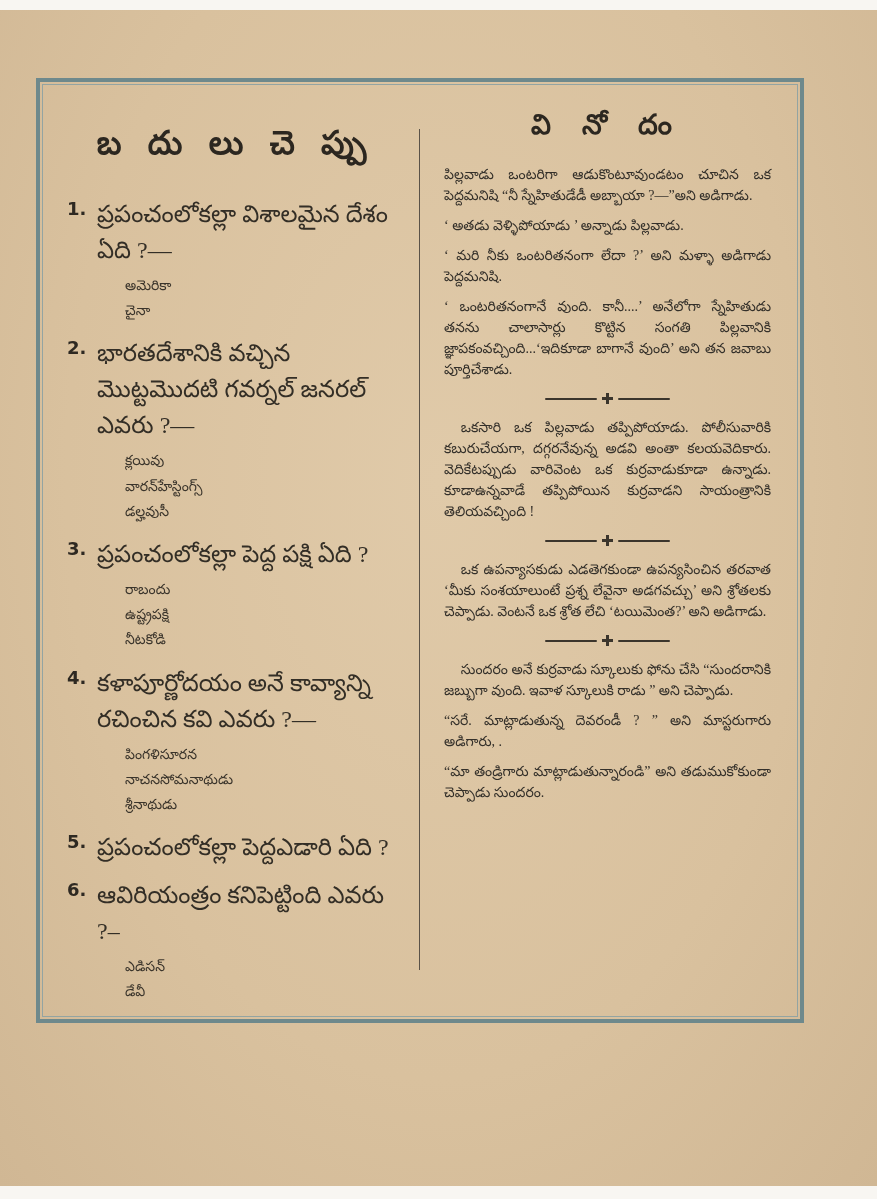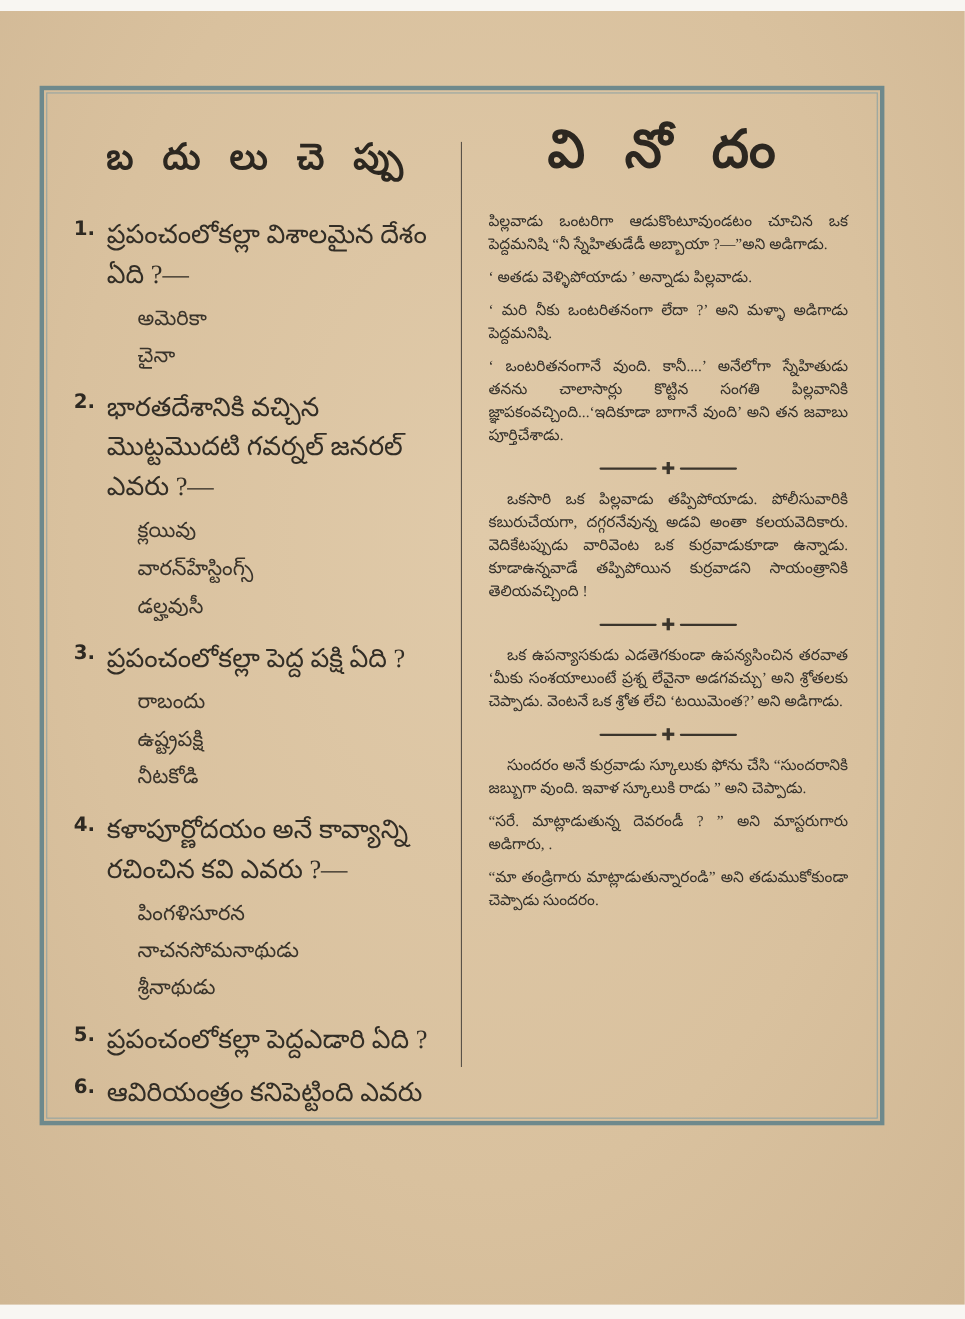--- a/index.html
+++ b/index.html
@@ -40,33 +40,33 @@
     flex:1;box-sizing:border-box;
     padding:16px 26px 12px 24px;
     overflow:hidden;
   }
   .quiz-title{
     font-size:33px;font-weight:600;letter-spacing:9px;
     text-align:center;color:#2c2720;
     margin:18px 0 26px 0;white-space:nowrap;
   }
   .fun-title{
-    font-size:48px;font-weight:600;letter-spacing:12px;
+    font-size:28px;font-weight:600;letter-spacing:12px;
     text-align:center;color:#2c2720;
     margin:8px 0 16px 0;white-space:nowrap;
   }
   .question{display:flex;margin:0 0 12px 0;}
   .qnum{
     flex:0 0 30px;font-family:"DejaVu Sans","Liberation Sans",sans-serif;
     font-weight:bold;font-size:18px;padding-top:2px;color:#2e2922;
   }
   .qbody{flex:1;}
   .qtext{margin:0;font-size:24px;line-height:1.5;color:#332e26;}
   .options{margin:5px 0 0 28px;}
-  .options p{margin:0;font-size:19px;line-height:1.8;color:#3a342b;}
+  .options p{margin:0;font-size:14px;line-height:1.8;color:#3a342b;}
   .joke{margin:0 0 9px 0;font-size:14px;line-height:1.5;text-align:justify;color:#34302a;}
   .joke.indent{text-indent:1.2em;}
   .sep{
     display:flex;align-items:center;justify-content:center;
     gap:5px;margin:13px 0 13px 0;
   }
   .sep-line{width:52px;height:2px;background:#3b352c;border-radius:1px;}
   .sep-cross{position:relative;width:11px;height:11px;display:inline-block;}
   .sep-cross::before{content:"";position:absolute;left:4px;top:0;width:3px;height:11px;background:#3b352c;}
   .sep-cross::after{content:"";position:absolute;top:4px;left:0;width:11px;height:3px;background:#3b352c;}

